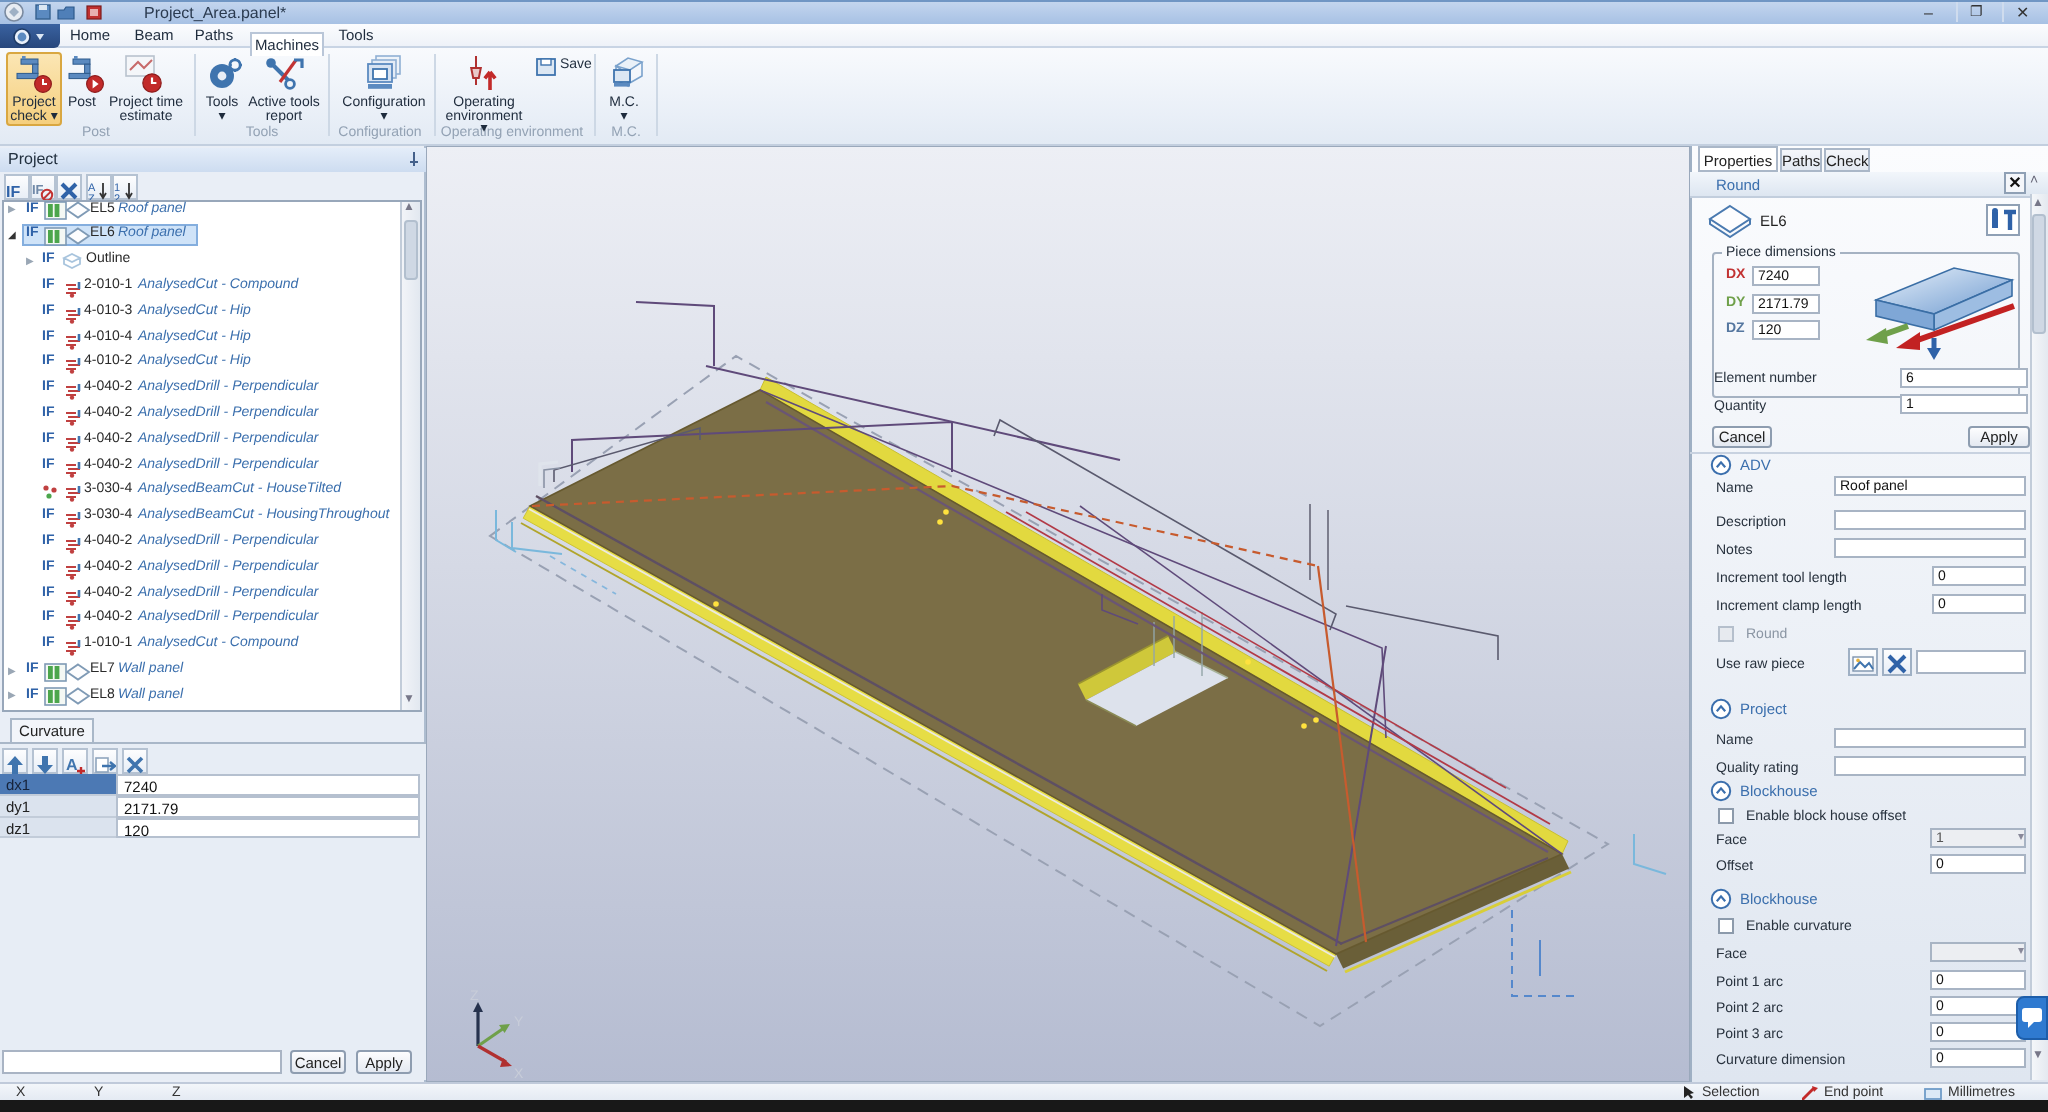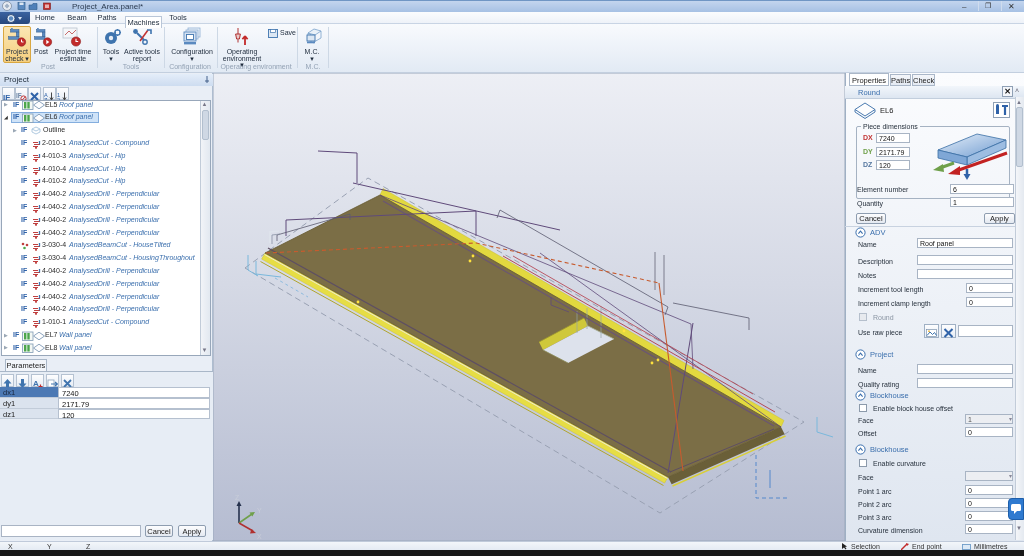--- a/index.html
+++ b/index.html
@@ -384,21 +384,21 @@
         <svg style="position:absolute;left:21px;top:0.5px" width="30" height="11" viewBox="0 0 30 11">
           <rect x="0.5" y="1" width="10.5" height="8.5" fill="#f4f8f4" stroke="#7f9ab5" stroke-width="0.8"></rect>
           <rect x="2" y="2" width="2.4" height="6.5" fill="#4ca64c"></rect>
           <rect x="5.3" y="2" width="2.4" height="6.5" fill="#4ca64c"></rect>
           <path d="M17 1.2 L22.5 5 L17 8.8 L11.5 5 Z" fill="#fdfdfe" stroke="#7f9ab5" stroke-width="0.9"></path>
         </svg>
         <span class="opid" style="position:absolute;left:44px;top:1px">EL8</span>
         <span class="opdesc" style="position:absolute;left:58px;top:1px">Wall panel</span>
       </div>
 </div>
-<div class="abs" style="left:5px;top:359px;width:42px;height:13px;background:#f2f5fa;border:1px solid #a9b7c8;border-bottom:none;font-size:7.5px;text-align:center;line-height:12px;color:#222">Parameters</div>
+<div class="abs" style="left:5px;top:359px;width:42px;height:13px;background:#f2f5fa;border:1px solid #a9b7c8;border-bottom:none;font-size:7.5px;text-align:center;line-height:12px;color:#222">Curvature</div>
 <div class="abs" style="left:0;top:371px;width:213px;height:169px;background:#e7edf5;border-top:1px solid #a9b7c8"></div>
 <div class="tbico" style="left:1px;top:374px"><svg width="11" height="11" viewBox="0 0 11 11">
         <path d="M5.5 1 L9.5 5.5 H7 V10 H4 V5.5 H1.5 Z" fill="#3f74ae"></path>
       </svg></div>
 <div class="tbico" style="left:16px;top:374px"><svg width="11" height="11" viewBox="0 0 11 11">
         <path d="M5.5 10 L9.5 5.5 H7 V1 H4 V5.5 H1.5 Z" fill="#3f74ae"></path>
       </svg></div>
 <div class="tbico" style="left:31px;top:374px"><svg width="11" height="11" viewBox="0 0 11 11">
         <text x="1" y="8" font-size="8" font-weight="bold" fill="#3f74ae" font-family="Liberation Sans">A</text>
         <path d="M8.5 6.5 v4 M6.5 8.5 h4" stroke="#c22a2a" stroke-width="1.2"></path>

